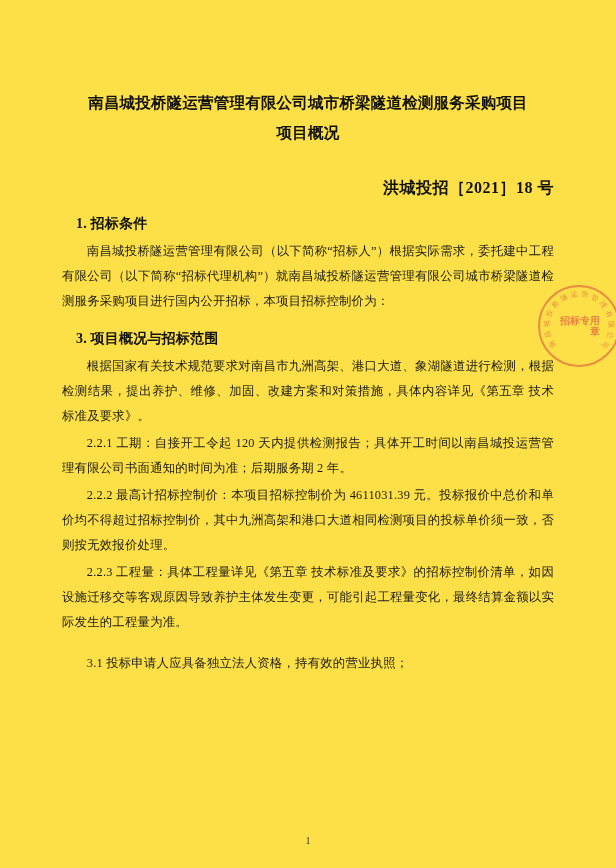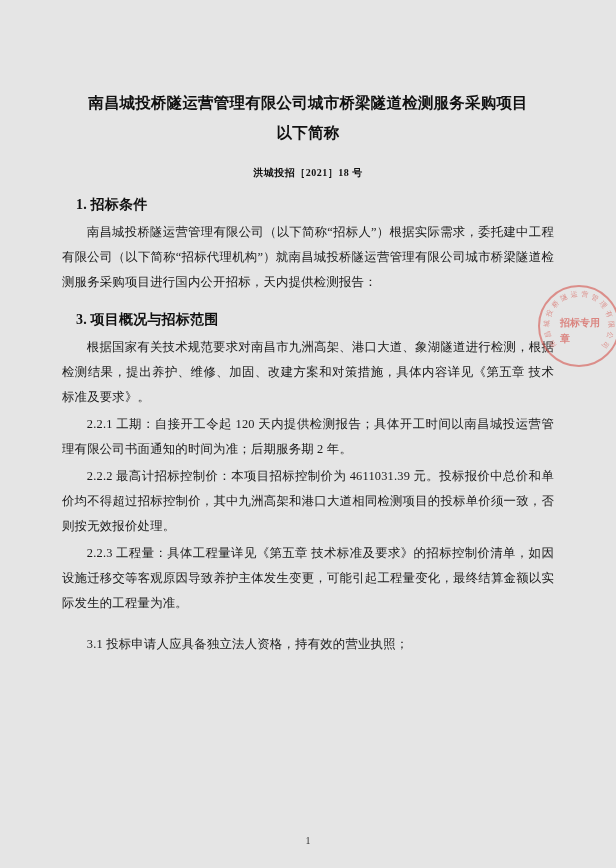--- a/index.html
+++ b/index.html
@@ -7,21 +7,21 @@
     padding: 0;
     background: #8a8a8a;
   }
   body {
     font-family: "Liberation Serif", "DejaVu Serif", serif;
   }
   .page {
     position: relative;
     width: 616px;
     height: 868px;
-    background: #e5e5e5;
+    background: #fde047;
     overflow: hidden;
     box-sizing: border-box;
   }
   .page-inner {
     position: absolute;
     left: 62px;
     top: 60px;
     width: 492px;
     height: 760px;
   }
@@ -31,25 +31,25 @@
     font-weight: bold;
     line-height: 30px;
     color: #111;
     letter-spacing: 0.2px;
     margin-top: 28px;
   }
   .doc-title .line2 {
     display: block;
   }
   .doc-number {
-    text-align: center;
-    font-size: 10px;
+    text-align: right;
+    font-size: 16px;
     font-weight: bold;
     color: #111;
-    margin-top: 18px;
+    margin-top: 30px;
     letter-spacing: 0.5px;
   }
   .section {
     margin-top: 16px;
   }
   .section-heading {
     font-size: 14px;
     font-weight: bold;
     color: #111;
     margin: 14px 0 6px 14px;
@@ -108,44 +108,44 @@
     color: #d4473f;
     font-family: "Liberation Serif", serif;
     transform-origin: 0 0;
     white-space: nowrap;
   }
   .seal .center-text {
     position: absolute;
     left: 22px;
     top: 30px;
     width: 40px;
-    text-align: left;
+    text-align: right;
     font-size: 10px;
-    line-height: 16px;
+    line-height: 11px;
     color: #d4473f;
     opacity: 0.6;
     font-weight: bold;
   }
 </style>
 </head>
 <body>
 
 <div class="page">
   <div class="page-inner">
 
     <div class="doc-title">
       <span>南昌城投桥隧运营管理有限公司城市桥梁隧道检测服务采购项目</span>
-      <span class="line2">以下简称</span>
+      <span class="line2">项目概况</span>
     </div>
 
     <div class="doc-number">洪城投招［2021］18 号</div>
 
     <div class="section">
       <div class="section-heading">1.  招标条件</div>
-      <p class="para">南昌城投桥隧运营管理有限公司（以下简称“招标人”）根据实际需求，委托建中工程有限公司（以下简称“招标代理机构”）就南昌城投桥隧运营管理有限公司城市桥梁隧道检测服务采购项目进行国内公开招标，天内提供检测报告：</p>
+      <p class="para">南昌城投桥隧运营管理有限公司（以下简称“招标人”）根据实际需求，委托建中工程有限公司（以下简称“招标代理机构”）就南昌城投桥隧运营管理有限公司城市桥梁隧道检测服务采购项目进行国内公开招标，本项目招标控制价为：</p>
     </div>
 
     <div class="section">
       <div class="section-heading">3.  项目概况与招标范围</div>
       <p class="para">根据国家有关技术规范要求对南昌市九洲高架、港口大道、象湖隧道进行检测，根据检测结果，提出养护、维修、加固、改建方案和对策措施，具体内容详见《第五章 技术标准及要求》。</p>
       <p class="para">2.2.1 工期：自接开工令起 120 天内提供检测报告；具体开工时间以南昌城投运营管理有限公司书面通知的时间为准；后期服务期 2 年。</p>
       <p class="para">2.2.2 最高计招标控制价：本项目招标控制价为 4611031.39 元。投标报价中总价和单价均不得超过招标控制价，其中九洲高架和港口大道相同检测项目的投标单价须一致，否则按无效报价处理。</p>
       <p class="para">2.2.3 工程量：具体工程量详见《第五章 技术标准及要求》的招标控制价清单，如因设施迁移交等客观原因导致养护主体发生变更，可能引起工程量变化，最终结算金额以实际发生的工程量为准。</p>
     </div>
 

